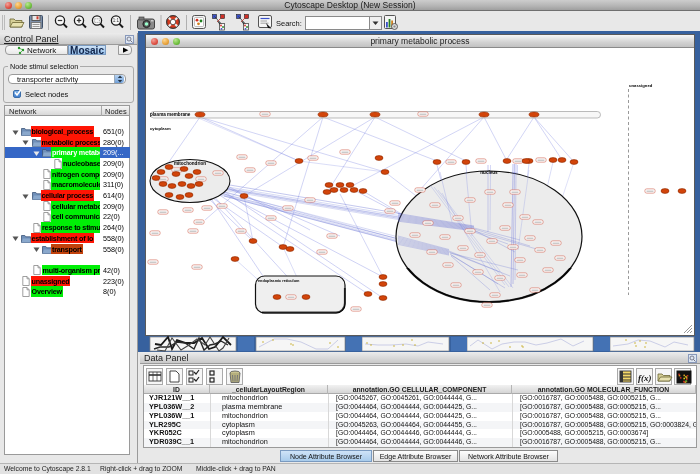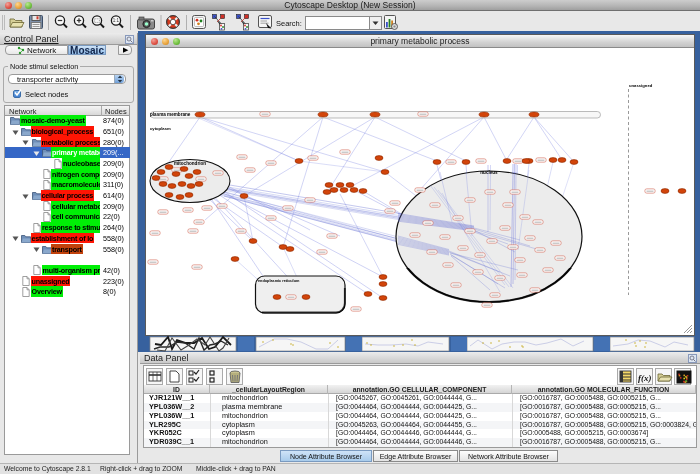--- a/index.html
+++ b/index.html
@@ -163,28 +163,20 @@
     <div style="position:absolute;left:13px;top:57px;width:8px;height:8px;background:linear-gradient(#7fb2e8,#3f7ecf);border:1px solid #3a6ca8;border-radius:2px;"></div>
     <svg style="position:absolute;left:13px;top:55px;" width="10" height="10">
       <path d="M2 4.5 L4 7 L8 1.5" fill="none" stroke="#fff" stroke-width="1.4"></path>
     </svg>
     <div style="position:absolute;left:25px;top:57px;font-size:7.5px;color:#111;">Select nodes</div>
     <div style="position:absolute;left:4px;top:72px;width:126px;height:350px;background:#fff;border:1px solid #9a9a9a;"></div>
     <div style="position:absolute;left:4px;top:72px;width:126px;height:11px;background:linear-gradient(#f5f5f5,#d8d8d8);border:1px solid #9a9a9a;font-size:7.5px;color:#222;">
       <span style="position:absolute;left:4px;top:0.5px;">Network</span>
       <span style="position:absolute;left:100px;top:0.5px;">Nodes</span>
       <div style="position:absolute;left:96px;top:0;width:1px;height:10px;background:#aaa;"></div>
-    </div>
-    <div class="trow" style="top:82.3px;">
-      <svg style="position:absolute;left:5px;top:1px" width="10" height="9">
-        <path d="M0.5 8.5 L0.5 1.5 L3.8 1.5 L4.8 2.8 L9.5 2.8 L9.5 8.5 Z" fill="#6f8fb8" stroke="#3d567a" stroke-width="0.8"></path>
-        <path d="M0.5 8.5 L2 4.5 L9.5 4.5 L9.5 8.5 Z" fill="#8aa8cc"></path>
-      </svg>
-      <span class="hl" style="position:absolute;left:15px;top:0;background:#00ef06;max-width:80px;">mosaic-demo-yeast</span>
-      <span class="num" style="color:#000;">874(0)</span>
     </div>
     <div class="trow" style="top:93.0px;">
       <svg style="position:absolute;left:6.5px;top:2.5px" width="7" height="7">
         <path d="M0.5 1.5 L6.5 1.5 L3.5 6 Z" fill="#555"></path>
       </svg>
       <svg style="position:absolute;left:15.5px;top:1px" width="10" height="9">
         <path d="M0.5 8.5 L0.5 1.5 L3.8 1.5 L4.8 2.8 L9.5 2.8 L9.5 8.5 Z" fill="#6f8fb8" stroke="#3d567a" stroke-width="0.8"></path>
         <path d="M0.5 8.5 L2 4.5 L9.5 4.5 L9.5 8.5 Z" fill="#8aa8cc"></path>
       </svg>
       <span class="hl" style="position:absolute;left:25.5px;top:0;background:#ff1504;max-width:69.5px;">biological_process</span>

